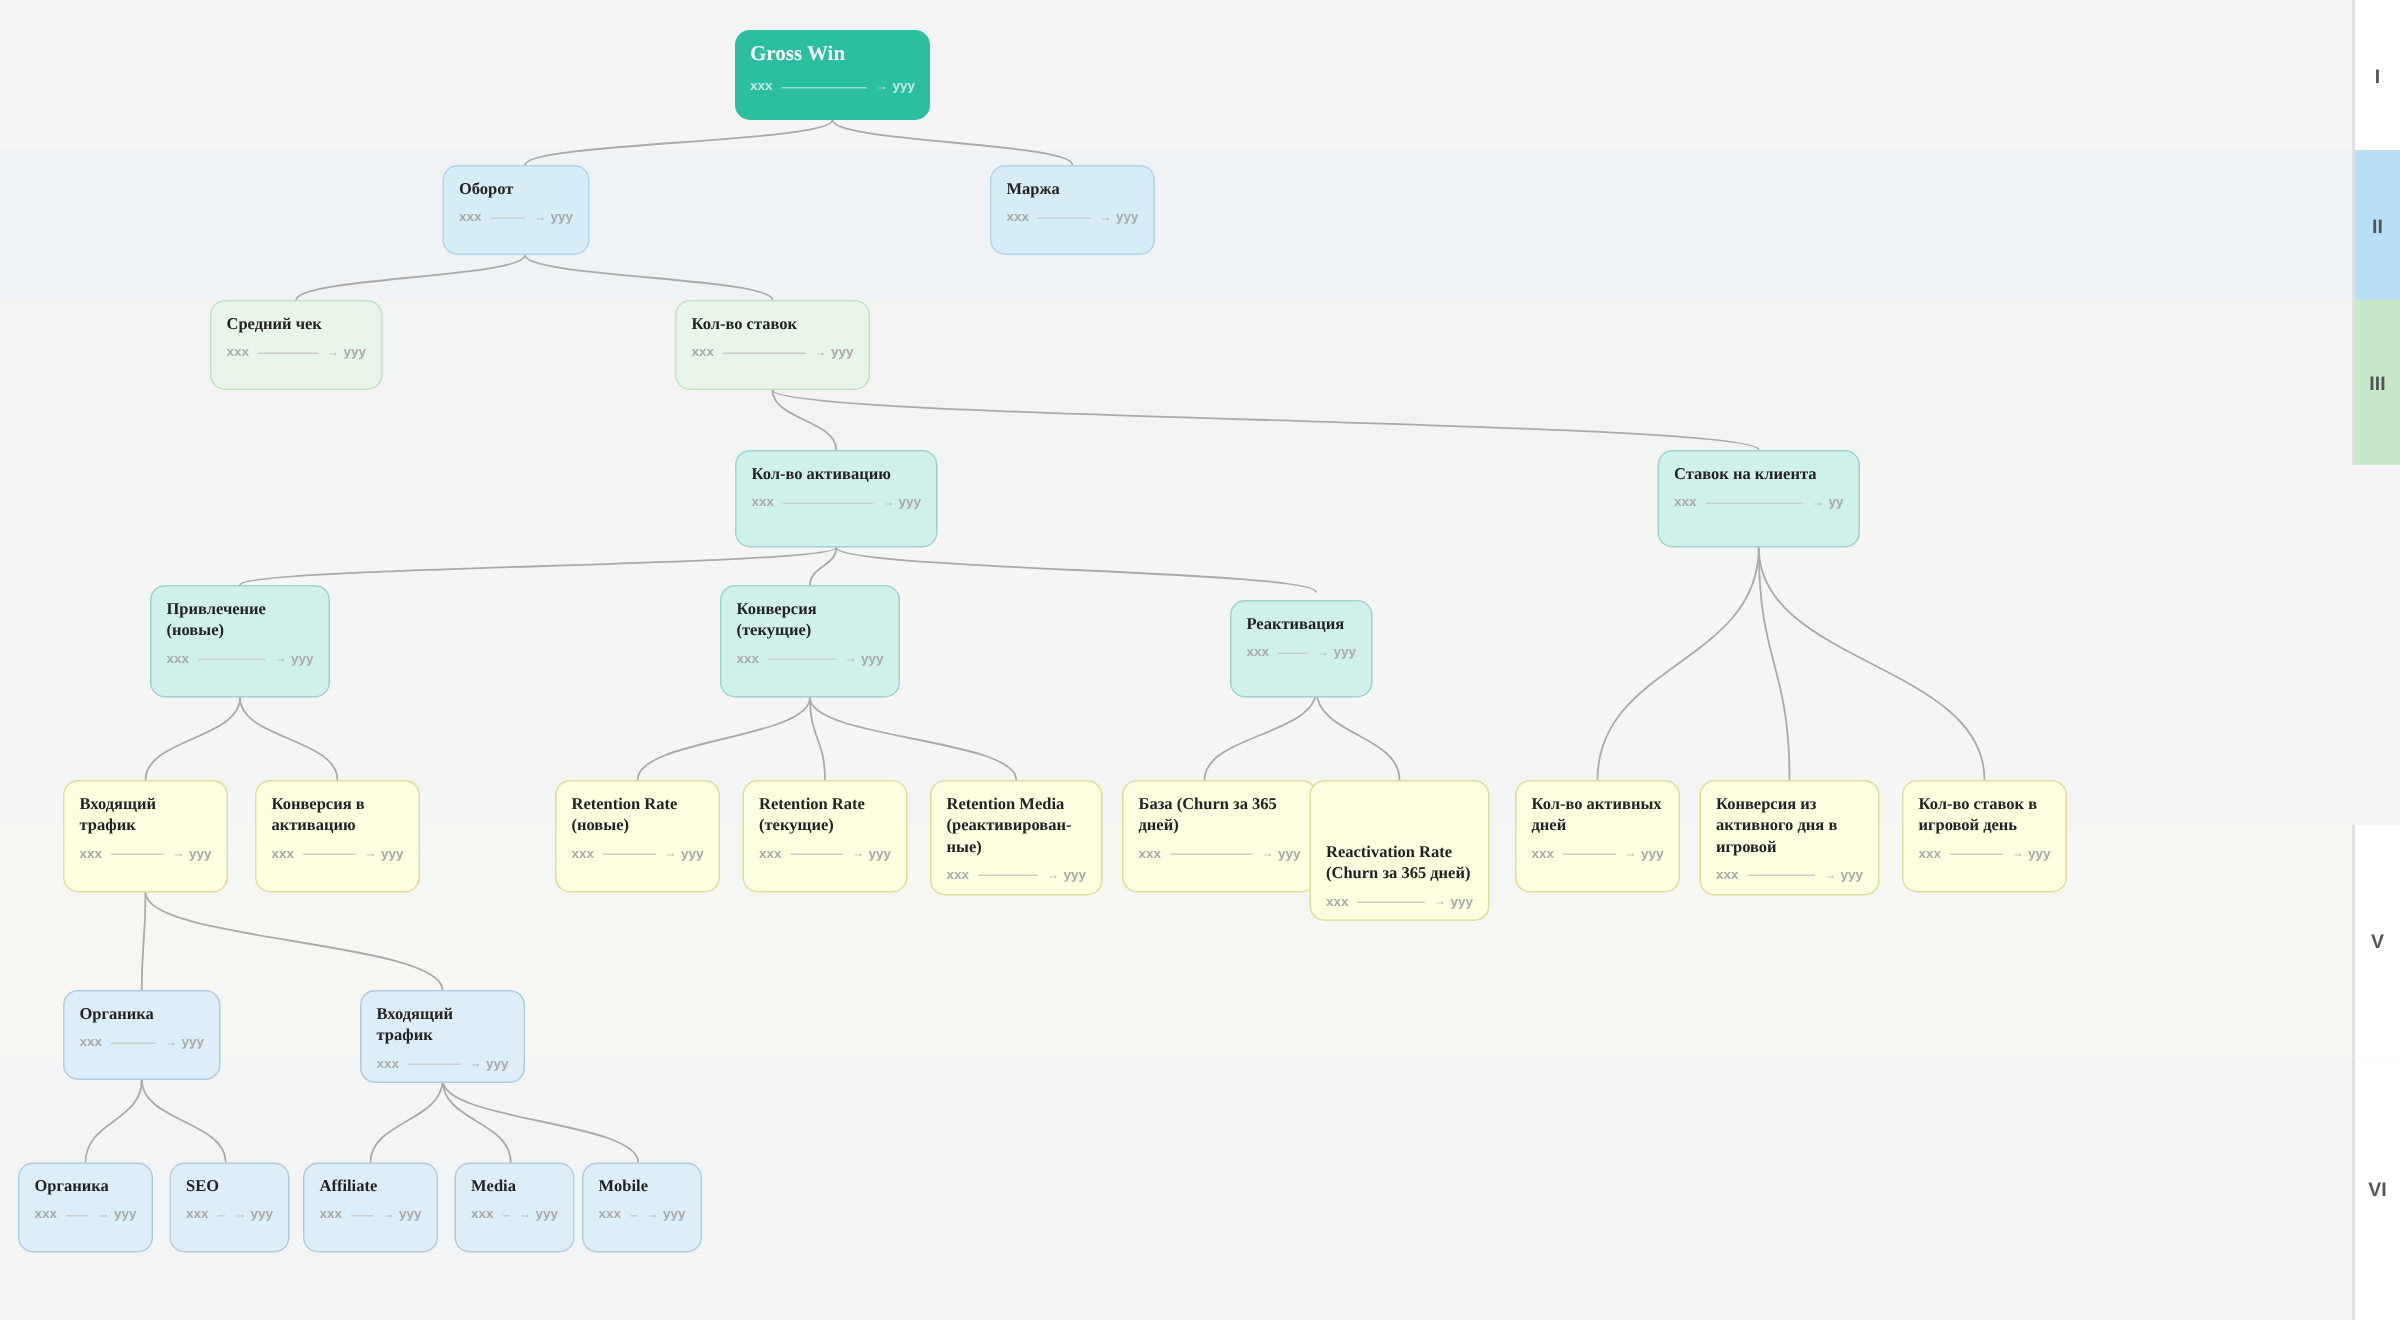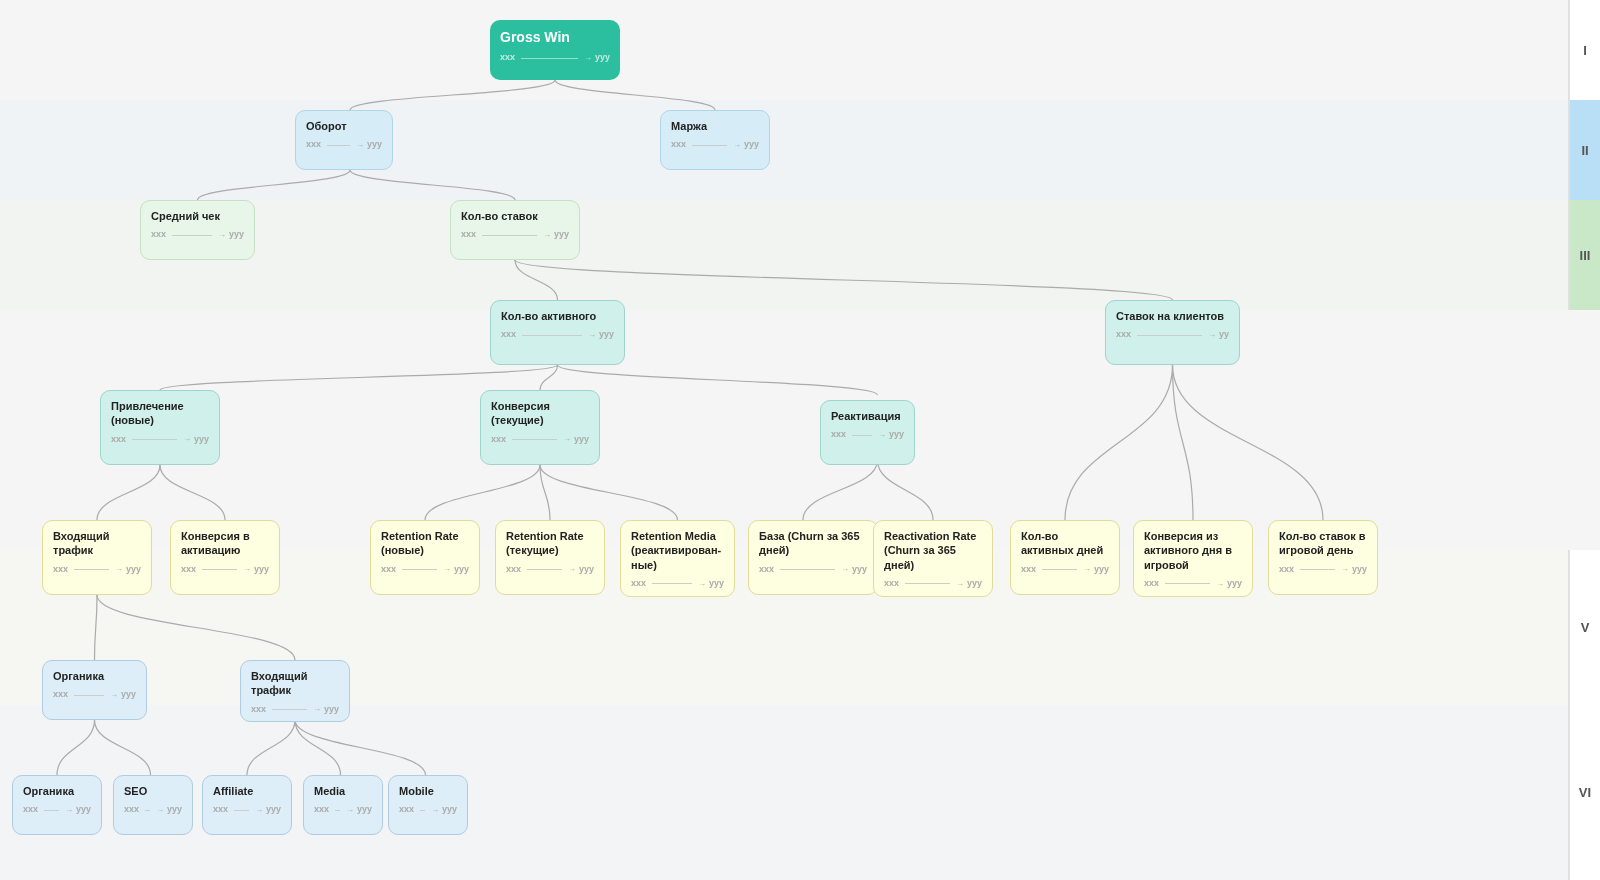--- a/index.html
+++ b/index.html
@@ -59,20 +59,21 @@
       line-height: 1.3;
       min-width: 80px;
     }
 
     .node-title {
       font-size: 12px;
       font-weight: 700;
       color: #222;
       margin-bottom: 6px;
       line-height: 1.3;
+      font-family: Liberation Serif, serif;
     }
 
     .node-footer {
       display: flex;
       align-items: center;
       gap: 3px;
       font-size: 9px;
       color: #888;
     }
 
@@ -173,30 +174,30 @@
         <div class="node" style="left: 450px; top: 200px; width: 130px; min-height: 60px; background: rgb(232, 245, 233); border: 1px solid rgb(197, 225, 197);">
           <div class="node-title" style="color: rgb(34, 34, 34); font-size: 11px; font-weight: 700;">Кол-во ставок</div>
           <div class="node-footer" style="color: rgb(170, 170, 170);">
             <span style="font-size:9px;color:#aaa">xxx</span>
             <span style="flex:1;height:1px;background:#ccc;margin:0 3px;display:inline-block;vertical-align:middle"></span>
             <span style="font-size:8px;color:#aaa">→</span>
             <span style="font-size:9px;color:#aaa">yyy</span>
           </div>
         </div>
         <div class="node" style="left: 490px; top: 300px; width: 135px; min-height: 65px; background: rgb(208, 240, 236); border: 1px solid rgb(157, 212, 204);">
-          <div class="node-title" style="color: rgb(34, 34, 34); font-size: 11px; font-weight: 700;">Кол-во активного</div>
+          <div class="node-title" style="color: rgb(34, 34, 34); font-size: 11px; font-weight: 700;">Кол-во активацию</div>
           <div class="node-footer" style="color: rgb(170, 170, 170);">
             <span style="font-size:9px;color:#aaa">xxx</span>
             <span style="flex:1;height:1px;background:#ccc;margin:0 3px;display:inline-block;vertical-align:middle"></span>
             <span style="font-size:8px;color:#aaa">→</span>
             <span style="font-size:9px;color:#aaa">yyy</span>
           </div>
         </div>
         <div class="node" style="left: 1105px; top: 300px; width: 135px; min-height: 65px; background: rgb(208, 240, 236); border: 1px solid rgb(157, 212, 204);">
-          <div class="node-title" style="color: rgb(34, 34, 34); font-size: 11px; font-weight: 700;">Ставок на клиентов</div>
+          <div class="node-title" style="color: rgb(34, 34, 34); font-size: 11px; font-weight: 700;">Ставок на клиента</div>
           <div class="node-footer" style="color: rgb(170, 170, 170);">
             <span style="font-size:9px;color:#aaa">xxx</span>
             <span style="flex:1;height:1px;background:#ccc;margin:0 3px;display:inline-block;vertical-align:middle"></span>
             <span style="font-size:8px;color:#aaa">→</span>
             <span style="font-size:9px;color:#aaa">yy</span>
           </div>
         </div>
         <div class="node" style="left: 100px; top: 390px; width: 120px; min-height: 75px; background: rgb(208, 240, 236); border: 1px solid rgb(157, 212, 204);">
           <div class="node-title" style="color: rgb(34, 34, 34); font-size: 11px; font-weight: 700;">Привлечение (новые)</div>
           <div class="node-footer" style="color: rgb(170, 170, 170);">
@@ -272,21 +273,21 @@
         <div class="node" style="left: 748px; top: 520px; width: 130px; min-height: 75px; background: rgb(254, 254, 224); border: 1px solid rgb(224, 220, 154);">
           <div class="node-title" style="color: rgb(34, 34, 34); font-size: 11px; font-weight: 700;">База (Churn за 365 дней)</div>
           <div class="node-footer" style="color: rgb(170, 170, 170);">
             <span style="font-size:9px;color:#aaa">xxx</span>
             <span style="flex:1;height:1px;background:#ccc;margin:0 3px;display:inline-block;vertical-align:middle"></span>
             <span style="font-size:8px;color:#aaa">→</span>
             <span style="font-size:9px;color:#aaa">yyy</span>
           </div>
         </div>
         <div class="node" style="left: 873px; top: 520px; width: 120px; min-height: 75px; background: rgb(254, 254, 224); border: 1px solid rgb(224, 220, 154);">
-          <div class="node-title" style="color: rgb(34, 34, 34); font-size: 11px; font-weight: 700;">Reactivation Rate (Churn за 365 дней)</div>
+          <div class="node-title" style="color: rgb(34, 34, 34); font-size: 11px; font-weight: 700; margin-top: 32px;">Reactivation Rate (Churn за 365 дней)</div>
           <div class="node-footer" style="color: rgb(170, 170, 170);">
             <span style="font-size:9px;color:#aaa">xxx</span>
             <span style="flex:1;height:1px;background:#ccc;margin:0 3px;display:inline-block;vertical-align:middle"></span>
             <span style="font-size:8px;color:#aaa">→</span>
             <span style="font-size:9px;color:#aaa">yyy</span>
           </div>
         </div>
         <div class="node" style="left: 1010px; top: 520px; width: 110px; min-height: 75px; background: rgb(254, 254, 224); border: 1px solid rgb(224, 220, 154);">
           <div class="node-title" style="color: rgb(34, 34, 34); font-size: 11px; font-weight: 700;">Кол-во активных дней</div>
           <div class="node-footer" style="color: rgb(170, 170, 170);">

